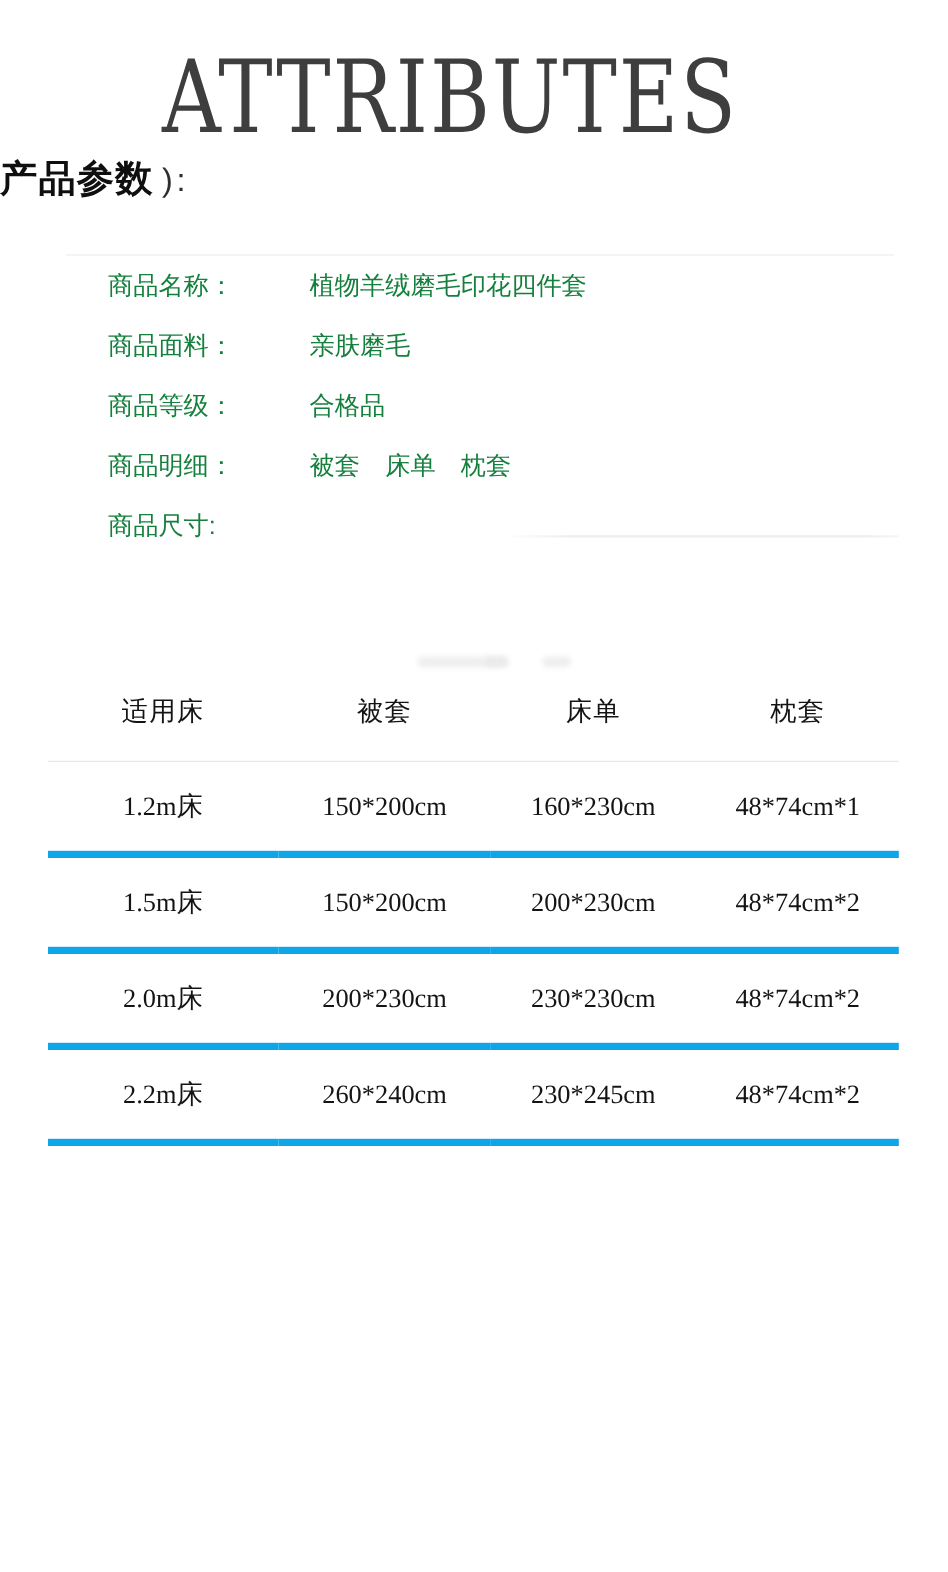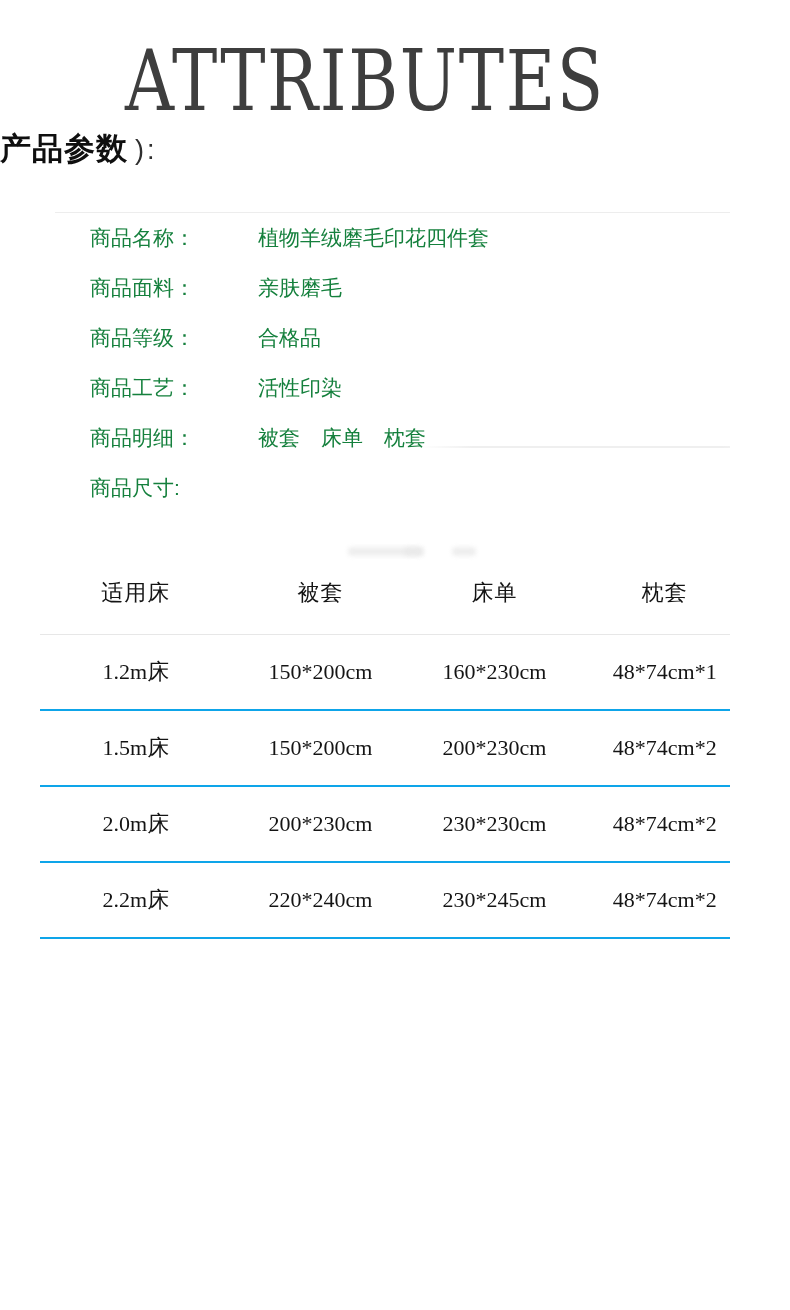--- a/index.html
+++ b/index.html
@@ -4,20 +4,21 @@
 <style>
   html, body { margin: 0; padding: 0; background: #ffffff; }
   .page {
     position: relative;
     width: 730px;
     height: 1310px;
     background: #ffffff;
     overflow: hidden;
     font-family: "Liberation Sans", "DejaVu Sans", sans-serif;
     color: #141414;
+    padding-left: 19px;
   }
 
   
   .title-wrap {
     position: absolute;
     top: 34px;
     left: 0;
     width: 100%;
     text-align: center;
   }
@@ -129,21 +130,21 @@
     vertical-align: middle;
     border-bottom: 1px solid #e7e7e7;
     letter-spacing: 1px;
   }
   .size-table td {
     height: 72px;
     font-size: 22px;
     color: #141414;
     text-align: center;
     vertical-align: middle;
-    border-bottom: 2px solid #0ea5e9;
+    border-bottom: 6px solid #0ea5e9;
     white-space: nowrap;
   }
 </style>
 </head>
 <body>
 
 <div class="page">
 
   <div class="title-wrap">
     <svg width="620" height="95" viewBox="0 0 620 95">
@@ -167,24 +168,20 @@
       <div class="attr-row">
         <span class="attr-label">商品面料：</span>
         <span class="attr-value">亲肤磨毛</span>
       </div>
 
       <div class="attr-row">
         <span class="attr-label">商品等级：</span>
         <span class="attr-value">合格品</span>
       </div>
 
-      <div class="attr-row">
-        <span class="attr-label">商品工艺：</span>
-        <span class="attr-value">活性印染</span>
-      </div>
 
       <div class="attr-row">
         <span class="attr-label">商品明细：</span>
         <span class="attr-value">被套　床单　枕套</span>
       </div>
 
       <div class="attr-row">
         <span class="attr-label">商品尺寸:</span>
         <span class="attr-value"></span>
       </div>
@@ -232,20 +229,20 @@
 
         <tr>
           <td>2.0m床</td>
           <td>200*230cm</td>
           <td>230*230cm</td>
           <td>48*74cm*2</td>
         </tr>
 
         <tr>
           <td>2.2m床</td>
-          <td>220*240cm</td>
+          <td>260*240cm</td>
           <td>230*245cm</td>
           <td>48*74cm*2</td>
         </tr>
       </tbody>
   </table>
 
 </div>
 
 </body></html>

